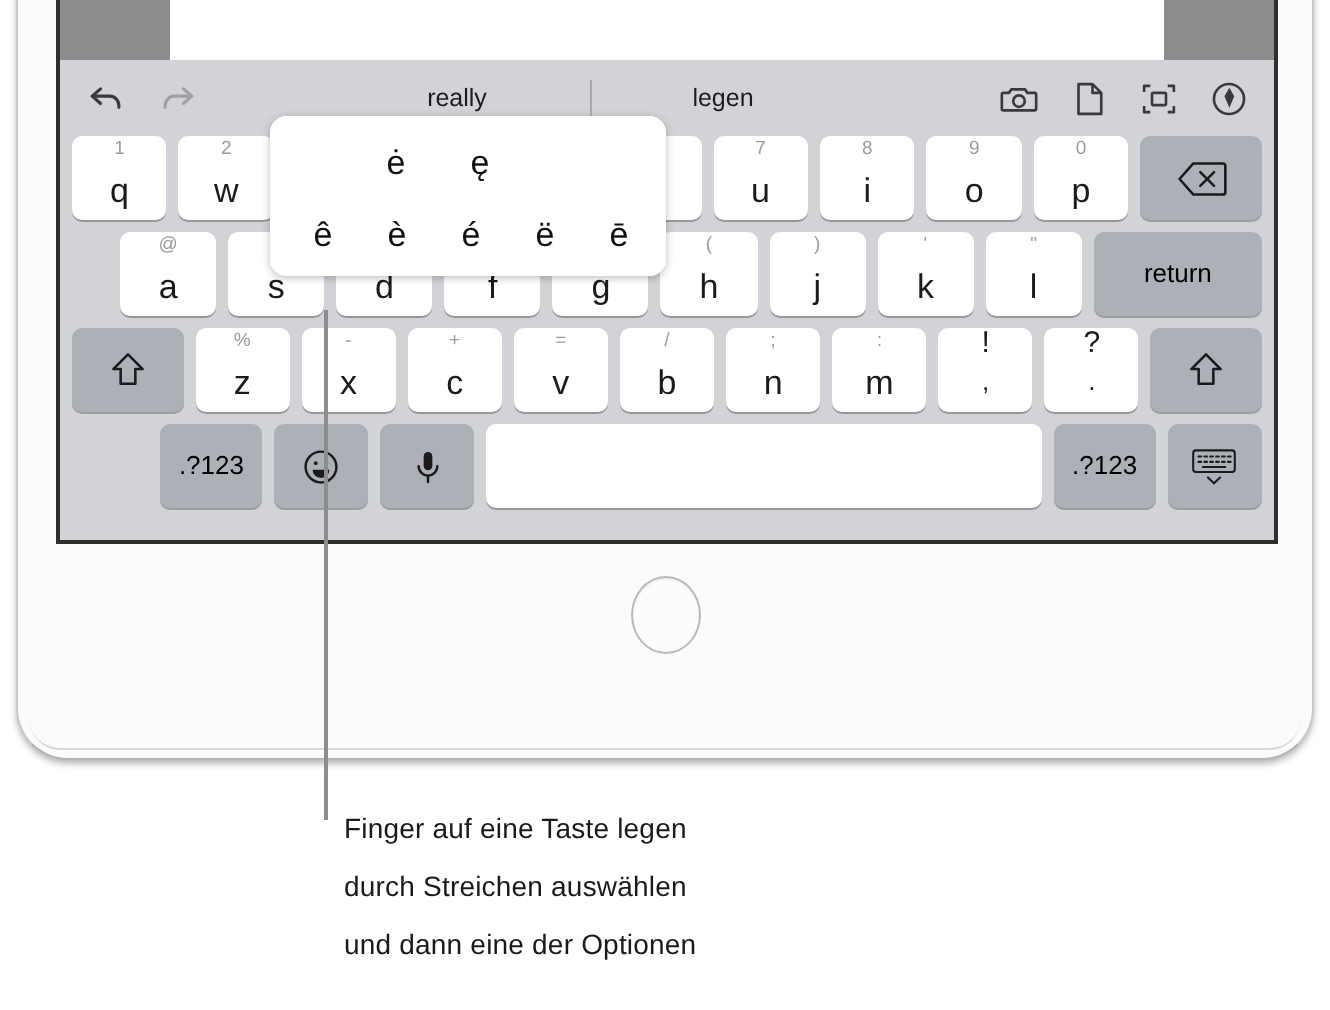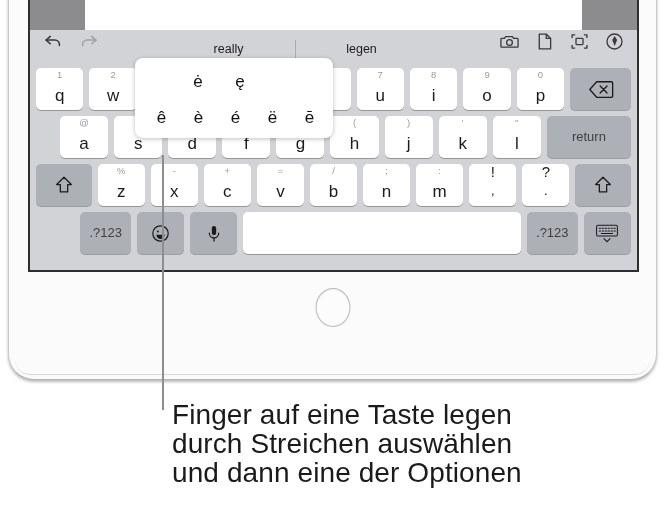--- a/index.html
+++ b/index.html
@@ -73,21 +73,21 @@
     height: 240px;
     background: #d2d3d7;
     padding: 0;
   }
 
   
   .kb-toolbar {
     position: relative;
     height: 38px;
     display: flex;
-    align-items: flex-start;
+    align-items: center;
     padding: 0 12px;
     box-sizing: border-box;
   }
   .tb-group { display:flex; align-items:center; gap: 14px; }
   .tb-icon {
     width: 22px; height: 22px;
     display: flex; align-items: center; justify-content: center;
     color: #3a3a3c;
   }
   .tb-icon svg { display:block; }
@@ -164,21 +164,21 @@
     background: #ffffff;
     box-shadow: 0 1px 0 rgba(0,0,0,0.22);
   }
 
   
   .key.fn {
     background: #aeb0b8;
     box-shadow: 0 1px 0 rgba(0,0,0,0.25);
     justify-content: center;
     padding-bottom: 0;
-    color: #404040;
+    color: #000000;
   }
   .key.fn .main { font-size: 13px; }
 
   .key.space { flex: 6.2 1 0; }
   .key.wide-return { flex: 1.75 1 0; }
   .key.del { flex: 1.28 1 0; }
   .key.shift { flex: 1.18 1 0; }
   .key.num { flex: 1.15 1 0; }
   .key.bot-icon { flex: 1.05 1 0; }
 
@@ -239,21 +239,21 @@
     background: #8d8d8d;
     z-index: 60;
   }
 
   
   .caption {
     position: absolute;
     left: 172px;
     top: 400px;
     width: 470px;
-    font-size: 28px;
+    font-size: 14px;
     line-height: 29px;
     color: #1a1a1a;
     letter-spacing: 0.1px;
   }
 </style>
 </head>
 <body>
 
 <div class="device">
 

